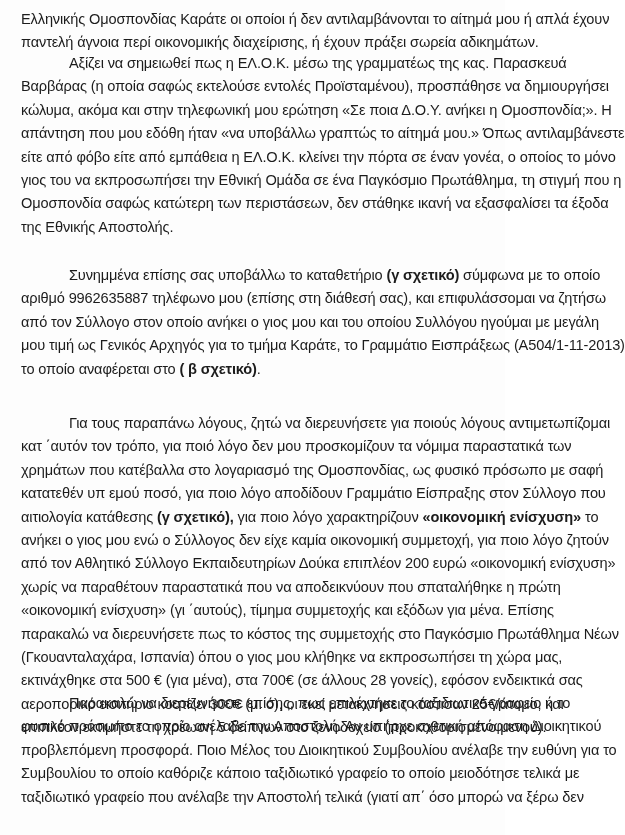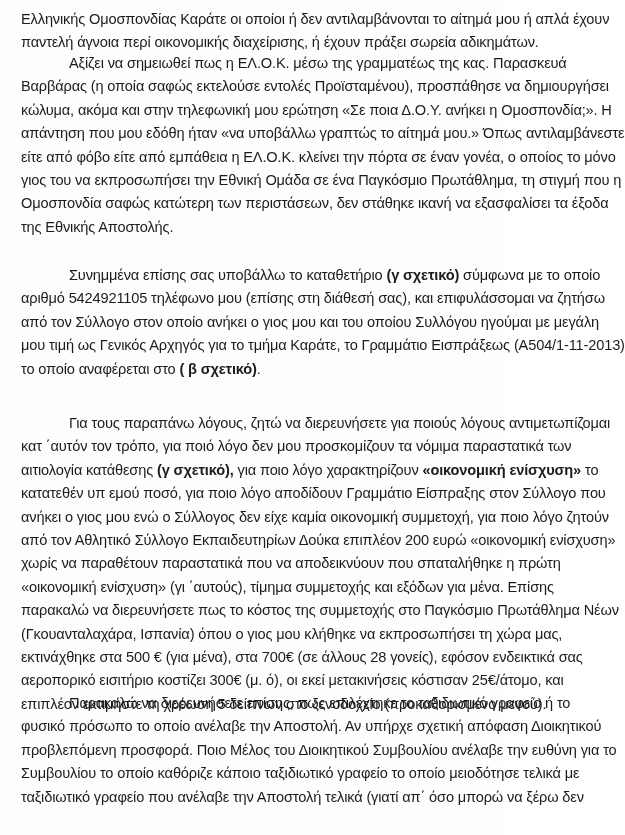--- a/index.html
+++ b/index.html
@@ -62,30 +62,31 @@
       <span class="line"><span>Βαρβάρας (η οποία σαφώς εκτελούσε εντολές Προϊσταμένου), προσπάθησε να δημιουργήσει</span></span>
       <span class="line"><span>κώλυμα, ακόμα και στην τηλεφωνική μου ερώτηση «Σε ποια Δ.Ο.Υ. ανήκει η Ομοσπονδία;». Η</span></span>
       <span class="line"><span>απάντηση που μου εδόθη ήταν «να υποβάλλω γραπτώς το αίτημά μου.» Όπως αντιλαμβάνεστε</span></span>
       <span class="line"><span>είτε από φόβο είτε από εμπάθεια η ΕΛ.Ο.Κ. κλείνει την πόρτα σε έναν γονέα, ο οποίος το μόνο</span></span>
       <span class="line"><span>γιος του να εκπροσωπήσει την Εθνική Ομάδα σε ένα Παγκόσμιο Πρωτάθλημα, τη στιγμή που η</span></span>
       <span class="line"><span>Ομοσπονδία σαφώς κατώτερη των περιστάσεων, δεν στάθηκε ικανή να εξασφαλίσει τα έξοδα</span></span>
       <span class="line"><span>της Εθνικής Αποστολής.</span></span>
     </div>
   <div class="para" id="p3">
       <span class="line indent"><span>Συνημμένα επίσης σας υποβάλλω το καταθετήριο </span><span class="b">(γ σχετικό)</span><span> σύμφωνα με το οποίο</span></span>
-      <span class="line"><span>αριθμό 5424921105 τηλέφωνο μου (επίσης στη διάθεσή σας), και επιφυλάσσομαι να ζητήσω</span></span>
+      <span class="line"><span>αριθμό 9962635887 τηλέφωνο μου (επίσης στη διάθεσή σας), και επιφυλάσσομαι να ζητήσω</span></span>
       <span class="line"><span>από τον Σύλλογο στον οποίο ανήκει ο γιος μου και του οποίου Συλλόγου ηγούμαι με μεγάλη</span></span>
       <span class="line"><span>μου τιμή ως Γενικός Αρχηγός για το τμήμα Καράτε, το Γραμμάτιο Εισπράξεως (Α504/1-11-2013)</span></span>
       <span class="line"><span>το οποίο αναφέρεται στο </span><span class="b">( β σχετικό)</span><span>.</span></span>
     </div>
   <div class="para" id="p4">
       <span class="line indent"><span>Για τους παραπάνω λόγους, ζητώ να διερευνήσετε για ποιούς λόγους αντιμετωπίζομαι</span></span>
       <span class="line"><span>κατ ΄αυτόν τον τρόπο, για ποιό λόγο δεν μου προσκομίζουν τα νόμιμα παραστατικά των</span></span>
+      <span class="line"><span>χρημάτων που κατέβαλλα στο λογαριασμό της Ομοσπονδίας, ως φυσικό πρόσωπο με σαφή</span></span>
+      <span class="line"><span>κατατεθέν υπ εμού ποσό, για ποιο λόγο αποδίδουν Γραμμάτιο Είσπραξης στον Σύλλογο που</span></span>
       <span class="line"><span>αιτιολογία κατάθεσης </span><span class="b">(γ σχετικό),</span><span> για ποιο λόγο χαρακτηρίζουν </span><span class="b">«οικονομική ενίσχυση»</span><span> το</span></span>
-      <span class="line"><span>κατατεθέν υπ εμού ποσό, για ποιο λόγο αποδίδουν Γραμμάτιο Είσπραξης στον Σύλλογο που</span></span>
       <span class="line"><span>ανήκει ο γιος μου ενώ ο Σύλλογος δεν είχε καμία οικονομική συμμετοχή, για ποιο λόγο ζητούν</span></span>
       <span class="line"><span>από τον Αθλητικό Σύλλογο Εκπαιδευτηρίων Δούκα επιπλέον 200 ευρώ «οικονομική ενίσχυση»</span></span>
       <span class="line"><span>χωρίς να παραθέτουν παραστατικά που να αποδεικνύουν που σπαταλήθηκε η πρώτη</span></span>
       <span class="line"><span>«οικονομική ενίσχυση» (γι ΄αυτούς), τίμημα συμμετοχής και εξόδων για μένα. Επίσης</span></span>
       <span class="line"><span>παρακαλώ να διερευνήσετε πως το κόστος της συμμετοχής στο Παγκόσμιο Πρωτάθλημα Νέων</span></span>
       <span class="line"><span>(Γκουανταλαχάρα, Ισπανία) όπου ο γιος μου κλήθηκε να εκπροσωπήσει τη χώρα μας,</span></span>
       <span class="line"><span>εκτινάχθηκε στα 500 € (για μένα), στα 700€ (σε άλλους 28 γονείς), εφόσον ενδεικτικά σας</span></span>
       <span class="line"><span>αεροπορικό εισιτήριο κοστίζει 300€ (μ. ό), οι εκεί μετακινήσεις κόστισαν 25€/άτομο, και</span></span>
       <span class="line"><span>επιπλέον εκτιμήστε τη χρέωση 5 δείπνων στο ξενοδοχείο (προκαθορισμένο μενού).</span></span>
     </div>

